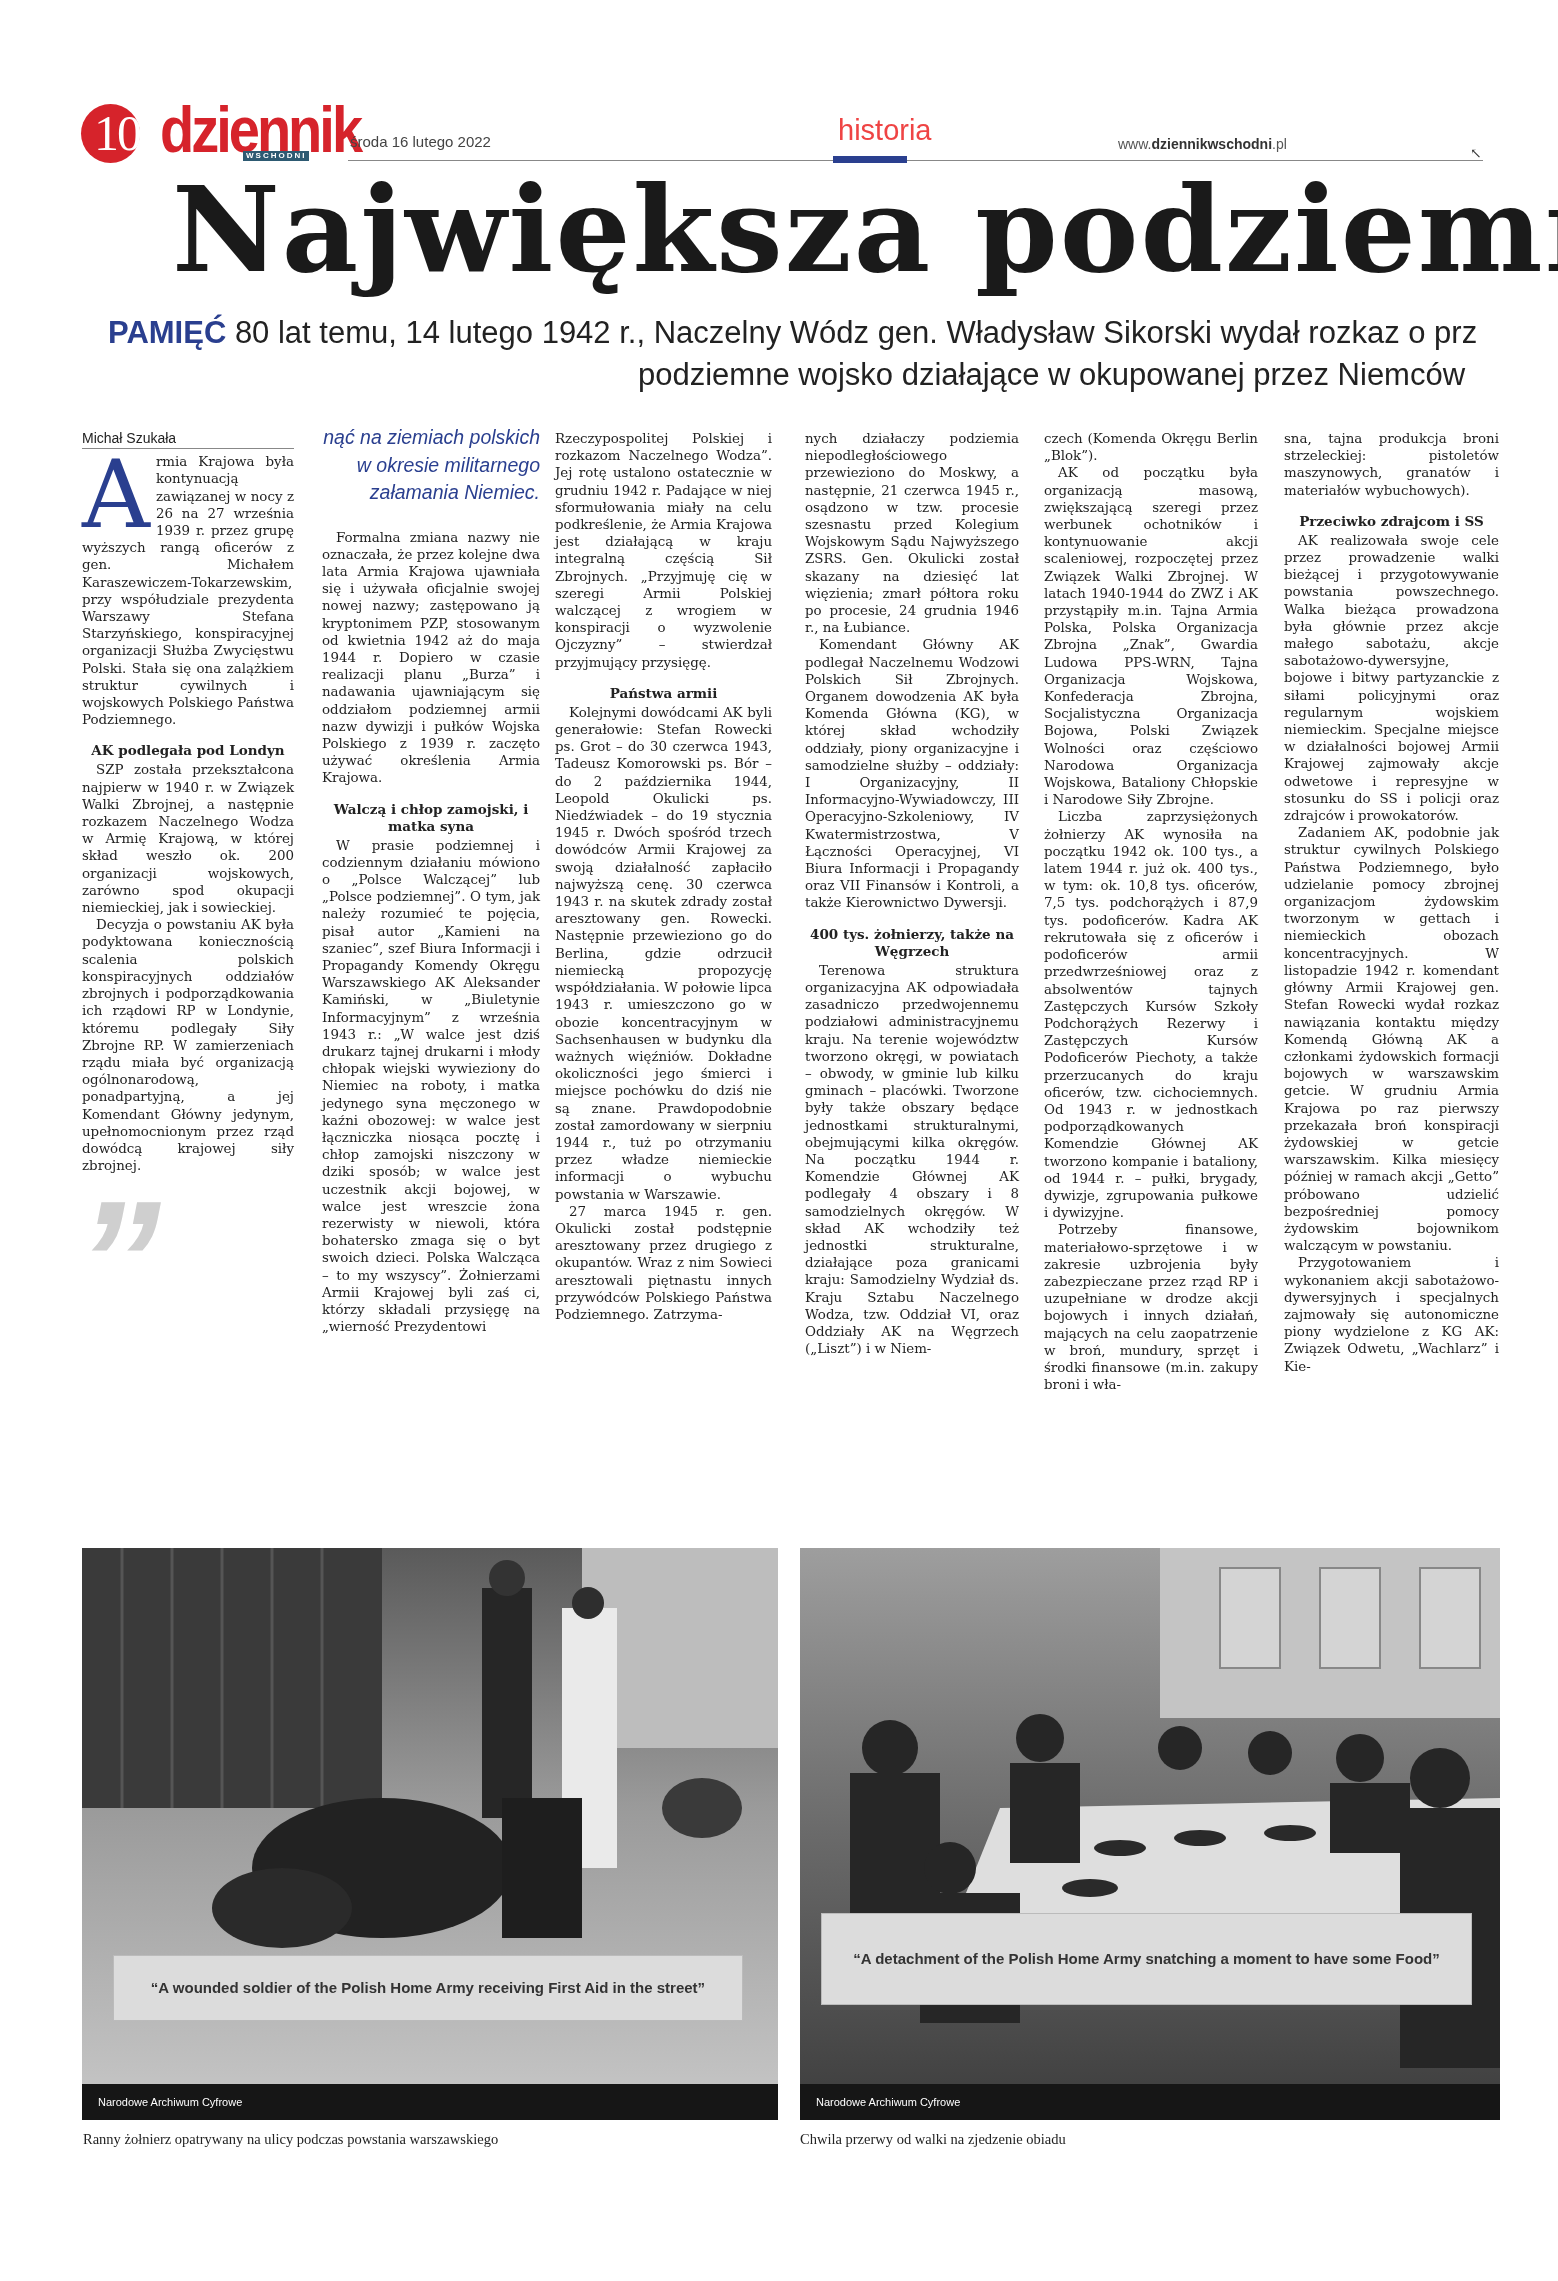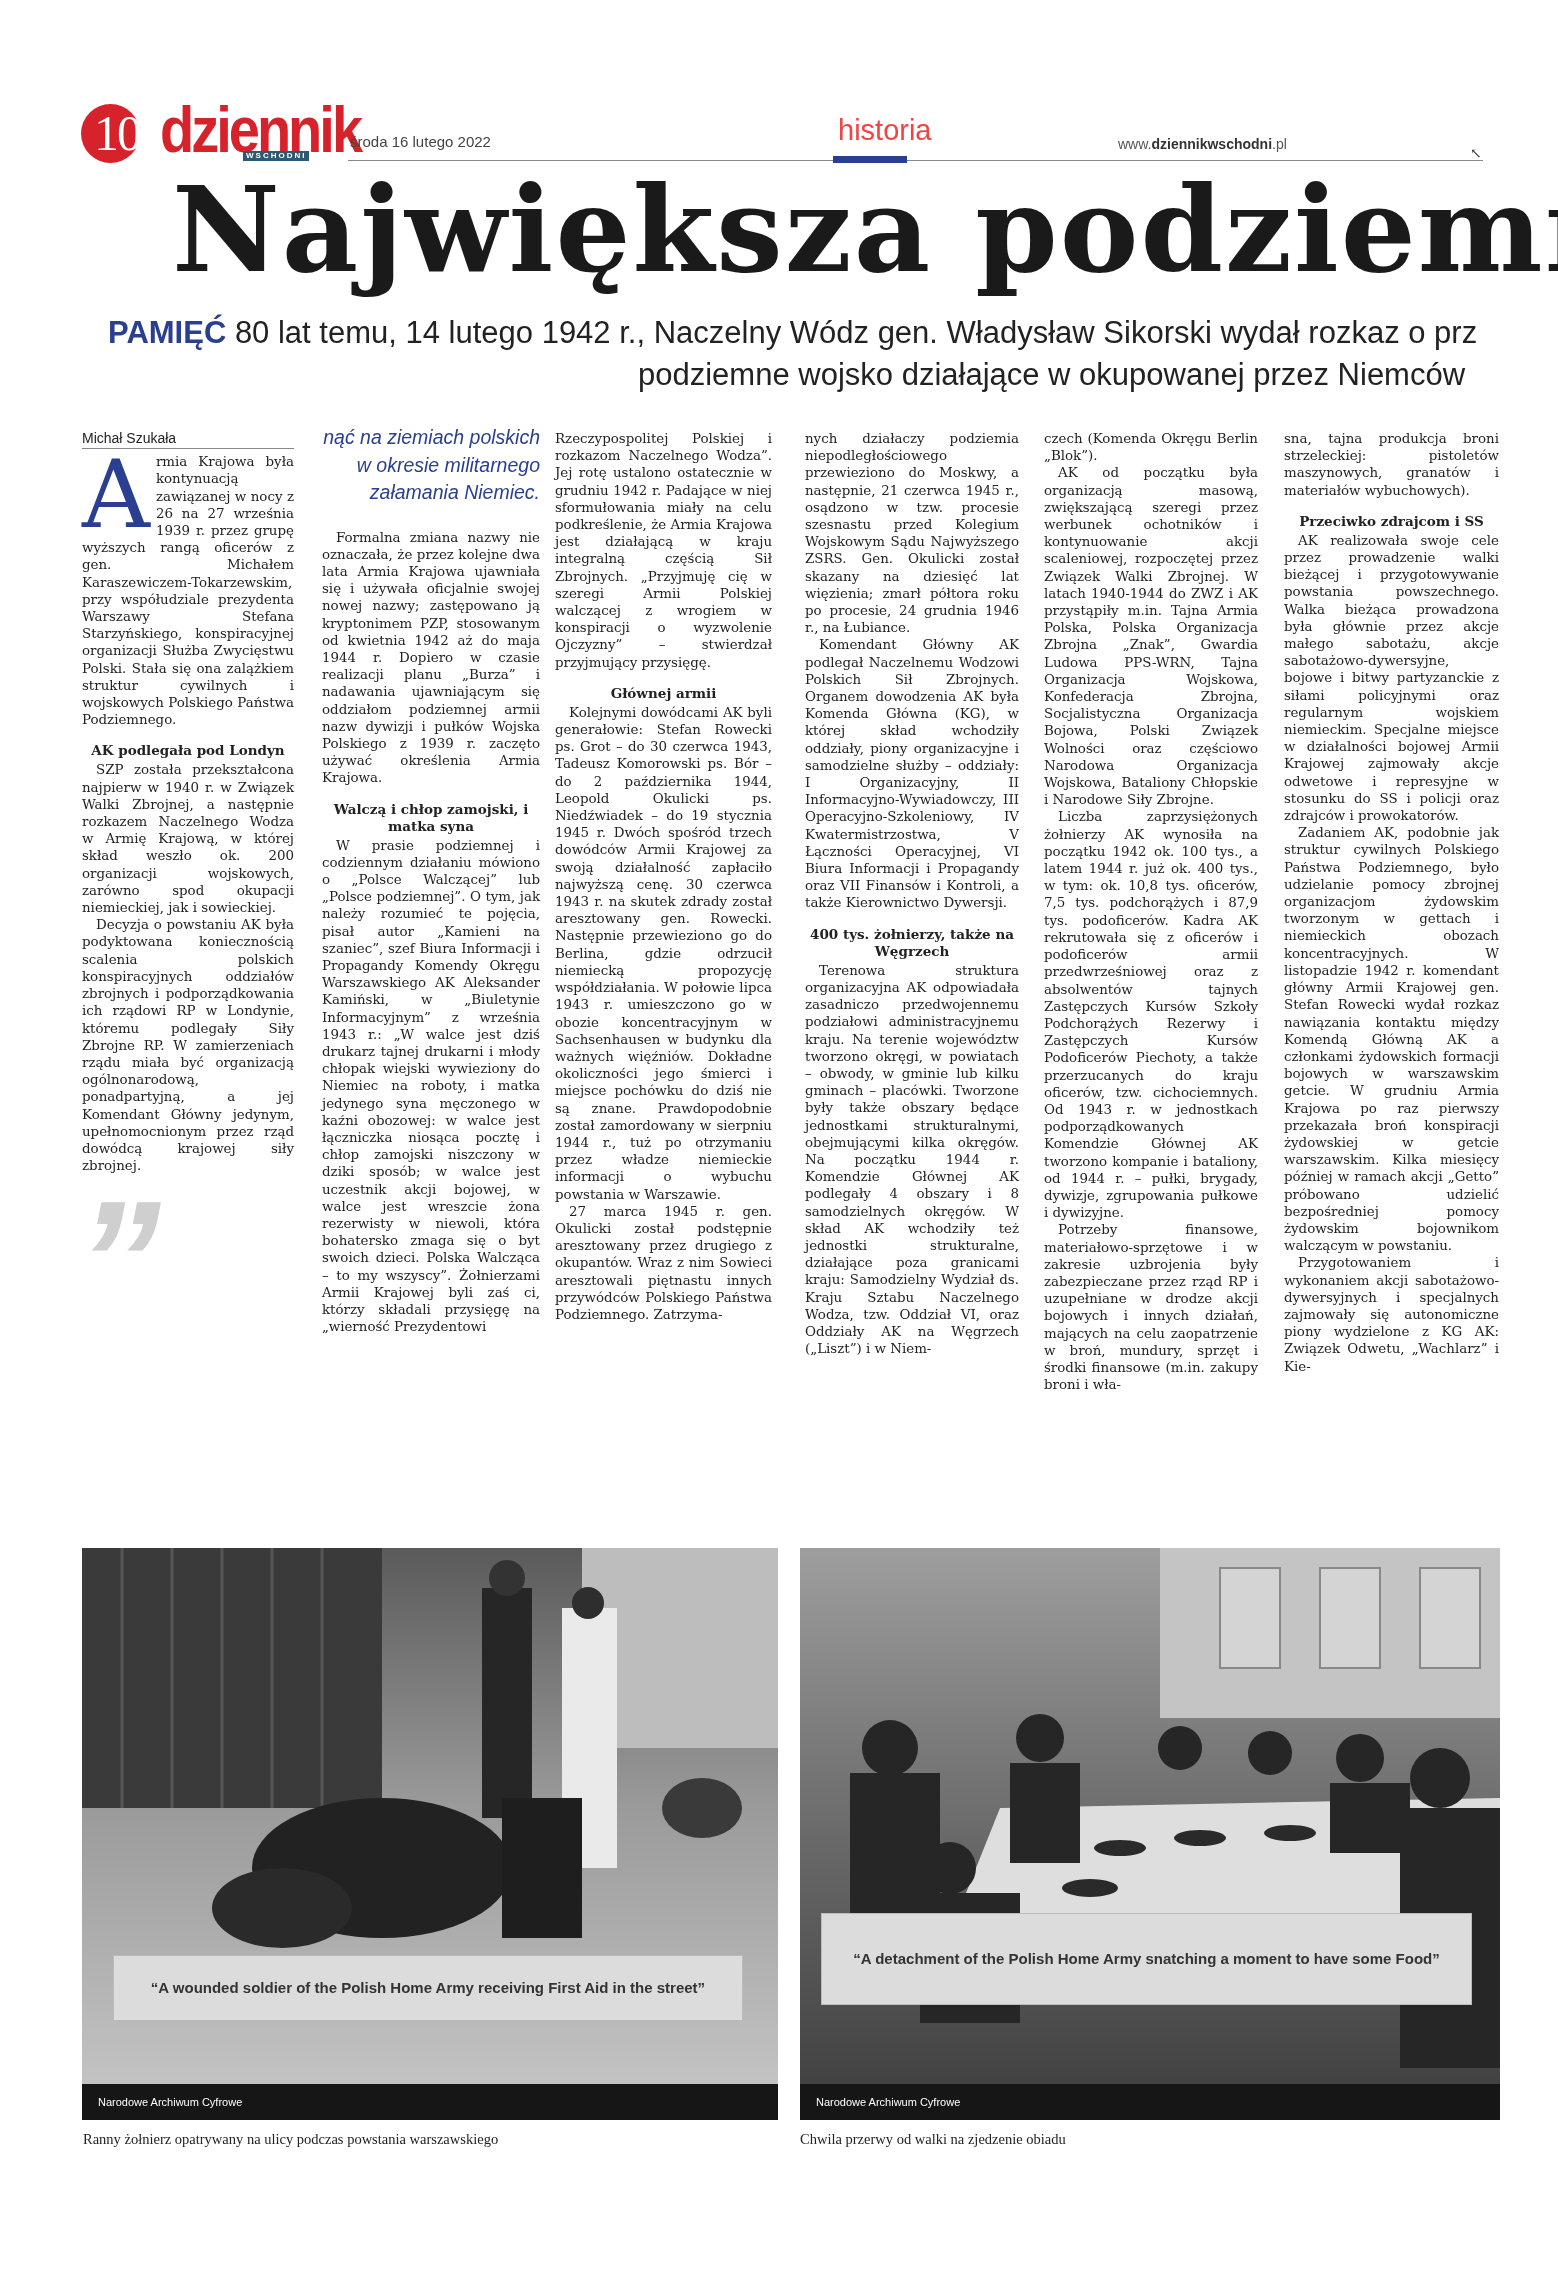--- a/index.html
+++ b/index.html
@@ -72,21 +72,21 @@
 
 <div class="col" style="left:322px;width:218px;top:424px">
   <div class="quote-cont">nąć na ziemiach polskich w okresie militarnego załamania Niemiec.</div>
   <p>Formalna zmiana nazwy nie oznaczała, że przez kolejne dwa lata Armia Krajowa ujawniała się i używała oficjalnie swojej nowej nazwy; zastępowano ją kryptonimem PZP, stosowanym od kwietnia 1942 aż do maja 1944 r. Dopiero w czasie realizacji planu „Burza” i nadawania ujawniającym się oddziałom podziemnej armii nazw dywizji i pułków Wojska Polskiego z 1939 r. zaczęto używać określenia Armia Krajowa.</p>
   <h4>Walczą i chłop zamojski, i matka syna</h4>
   <p>W prasie podziemnej i codziennym działaniu mówiono o „Polsce Walczącej” lub „Polsce podziemnej”. O tym, jak należy rozumieć te pojęcia, pisał autor „Kamieni na szaniec”, szef Biura Informacji i Propagandy Komendy Okręgu Warszawskiego AK Aleksander Kamiński, w „Biuletynie Informacyjnym” z września 1943 r.: „W walce jest dziś drukarz tajnej drukarni i młody chłopak wiejski wywieziony do Niemiec na roboty, i matka jedynego syna męczonego w kaźni obozowej: w walce jest łączniczka niosąca pocztę i chłop zamojski niszczony w dziki sposób; w walce jest uczestnik akcji bojowej, w walce jest wreszcie żona rezerwisty w niewoli, która bohatersko zmaga się o byt swoich dzieci. Polska Walcząca – to my wszyscy”. Żołnierzami Armii Krajowej byli zaś ci, którzy składali przysięgę na „wierność Prezydentowi</p>
 </div>
 
 <div class="col" style="left:555px;width:217px">
   <p class="noind">Rzeczypospolitej Polskiej i rozkazom Naczelnego Wodza”. Jej rotę ustalono ostatecznie w grudniu 1942 r. Padające w niej sformułowania miały na celu podkreślenie, że Armia Krajowa jest działającą w kraju integralną częścią Sił Zbrojnych. „Przyjmuję cię w szeregi Armii Polskiej walczącej z wrogiem w konspiracji o wyzwolenie Ojczyzny” – stwierdzał przyjmujący przysięgę.</p>
-  <h4>Głównej armii</h4>
+  <h4>Państwa armii</h4>
   <p>Kolejnymi dowódcami AK byli generałowie: Stefan Rowecki ps. Grot – do 30 czerwca 1943, Tadeusz Komorowski ps. Bór – do 2 października 1944, Leopold Okulicki ps. Niedźwiadek – do 19 stycznia 1945 r. Dwóch spośród trzech dowódców Armii Krajowej za swoją działalność zapłaciło najwyższą cenę. 30 czerwca 1943 r. na skutek zdrady został aresztowany gen. Rowecki. Następnie przewieziono go do Berlina, gdzie odrzucił niemiecką propozycję współdziałania. W połowie lipca 1943 r. umieszczono go w obozie koncentracyjnym w Sachsenhausen w budynku dla ważnych więźniów. Dokładne okoliczności jego śmierci i miejsce pochówku do dziś nie są znane. Prawdopodobnie został zamordowany w sierpniu 1944 r., tuż po otrzymaniu przez władze niemieckie informacji o wybuchu powstania w Warszawie.</p>
   <p>27 marca 1945 r. gen. Okulicki został podstępnie aresztowany przez drugiego z okupantów. Wraz z nim Sowieci aresztowali piętnastu innych przywódców Polskiego Państwa Podziemnego. Zatrzyma-</p>
 </div>
 
 <div class="col" style="left:805px;width:214px">
   <p class="noind">nych działaczy podziemia niepodległościowego przewieziono do Moskwy, a następnie, 21 czerwca 1945 r., osądzono w tzw. procesie szesnastu przed Kolegium Wojskowym Sądu Najwyższego ZSRS. Gen. Okulicki został skazany na dziesięć lat więzienia; zmarł półtora roku po procesie, 24 grudnia 1946 r., na Łubiance.</p>
   <p>Komendant Główny AK podlegał Naczelnemu Wodzowi Polskich Sił Zbrojnych. Organem dowodzenia AK była Komenda Główna (KG), w której skład wchodziły oddziały, piony organizacyjne i samodzielne służby – oddziały: I Organizacyjny, II Informacyjno-Wywiadowczy, III Operacyjno-Szkoleniowy, IV Kwatermistrzostwa, V Łączności Operacyjnej, VI Biura Informacji i Propagandy oraz VII Finansów i Kontroli, a także Kierownictwo Dywersji.</p>
   <h4>400 tys. żołnierzy, także na Węgrzech</h4>
   <p>Terenowa struktura organizacyjna AK odpowiadała zasadniczo przedwojennemu podziałowi administracyjnemu kraju. Na terenie województw tworzono okręgi, w powiatach – obwody, w gminie lub kilku gminach – placówki. Tworzone były także obszary będące jednostkami strukturalnymi, obejmującymi kilka okręgów. Na początku 1944 r. Komendzie Głównej AK podlegały 4 obszary i 8 samodzielnych okręgów. W skład AK wchodziły też jednostki strukturalne, działające poza granicami kraju: Samodzielny Wydział ds. Kraju Sztabu Naczelnego Wodza, tzw. Oddział VI, oraz Oddziały AK na Węgrzech („Liszt”) i w Niem-</p>
 </div>

